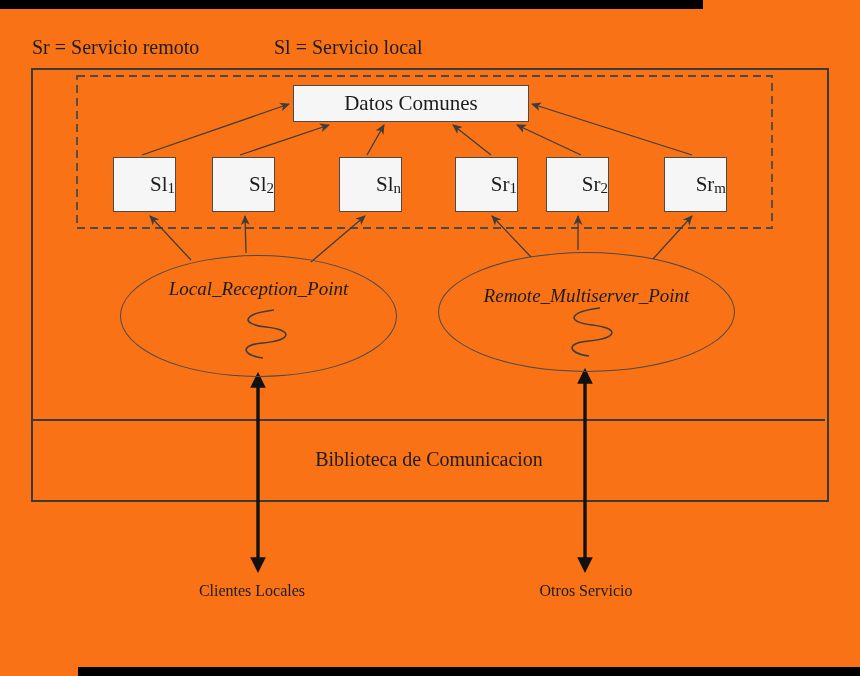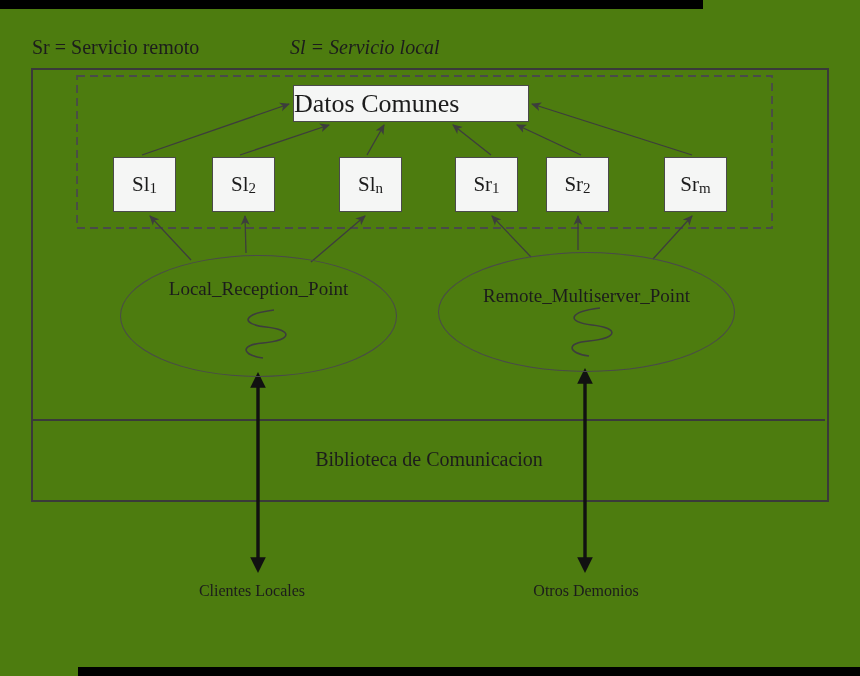--- a/index.html
+++ b/index.html
@@ -1,18 +1,18 @@
 <!DOCTYPE html>
 <html><head>
 <meta charset="utf-8">
 <style>
   html,body{margin:0;padding:0;background:#f5f6f5;}
   .stage{
     position:relative;width:860px;height:676px;overflow:hidden;
-    background:#4d7c0f;
+    background:#f97316;
     font-family:"Liberation Serif","DejaVu Serif",serif;
     color:#1c1c1c;
   }
   .abs{position:absolute;}
   .bar{background:#000;}
   .legend{font-size:20px;white-space:nowrap;}
   .outer-rect{
     left:31px;top:68px;width:794px;height:430px;
     border:2px solid #3a3a3a;background:transparent;
   }
@@ -20,47 +20,47 @@
     left:33px;top:419px;width:792px;height:79px;
     border-top:2px solid #3a3a3a;
   }
   .band-label{
     left:33px;top:419px;width:792px;height:98px;
     line-height:81px;text-align:center;font-size:20px;font-family:Liberation Serif, serif;
   }
   .datos-box{
     left:293px;top:85px;width:234px;height:35px;
     border:1.6px solid #4a4a4a;background:#f5f6f5;
-    text-align:left;line-height:35px;font-size:26px;
+    text-align:center;line-height:35px;font-size:21px;
   }
   .sbox{
     width:61px;height:53px;border:1.6px solid #4a4a4a;background:#f5f6f5;
-    display:flex;align-items:center;justify-content:center;
+    display:flex;align-items:center;justify-content:flex-end;
     font-size:21px;
   }
   .sbox sub{font-size:15px;line-height:0;transform:translateY(3px);}
   .ellipse{
-    border:1.6px solid #4a4a4a;border-radius:50%;background:transparent;
+    border:1.6px solid #4a4a4a;border-radius:50%;background:transparent;font-style:italic;
   }
   .ellipse-label{
     position:absolute;left:0;right:0;text-align:center;font-size:19px;white-space:nowrap;
   }
   .bottom-label{font-size:16px;text-align:center;white-space:nowrap;}
   svg.overlay{position:absolute;left:0;top:0;pointer-events:none;}
 </style>
 </head>
 <body>
 
 <div class="stage">
 
   <div class="abs bar" style="left:0;top:0;width:703px;height:9px;"></div>
   <div class="abs bar" style="left:78px;top:667px;width:782px;height:9px;"></div>
 
   <div class="abs legend" style="left:32px;top:36px;">Sr = Servicio remoto</div>
-  <div class="abs legend" style="left:290px;top:36px;font-style:italic;">Sl = Servicio local</div>
+  <div class="abs legend" style="left:274px;top:36px;">Sl = Servicio local</div>
 
   <div class="abs outer-rect"></div>
 
   <div class="abs band"></div>
   <div class="abs band-label">Biblioteca de Comunicacion</div>
 
   <svg class="overlay" width="860" height="676" viewBox="0 0 860 676">
     <defs>
       <marker id="m-thin" markerWidth="8" markerHeight="8" viewBox="0 0 10 10" refX="8.6" refY="5" orient="auto">
         <path d="M0 0.7 L9.6 5 L0 9.3 L2.6 5 z" fill="#3d3d3d"></path>
@@ -125,15 +125,15 @@
   </div>
 
   <div class="abs ellipse" style="left:120px;top:255px;width:275px;height:120px;">
     <div class="ellipse-label" style="top:22px;">Local_Reception_Point</div>
   </div>
   <div class="abs ellipse" style="left:438px;top:252px;width:295px;height:118px;">
     <div class="ellipse-label" style="top:32px;">Remote_Multiserver_Point</div>
   </div>
 
   <div class="abs bottom-label" style="left:141px;top:582px;width:222px;">Clientes Locales</div>
-  <div class="abs bottom-label" style="left:475px;top:582px;width:222px;">Otros Demonios</div>
+  <div class="abs bottom-label" style="left:475px;top:582px;width:222px;">Otros Servicio</div>
 
 </div>
 
 </body></html>

